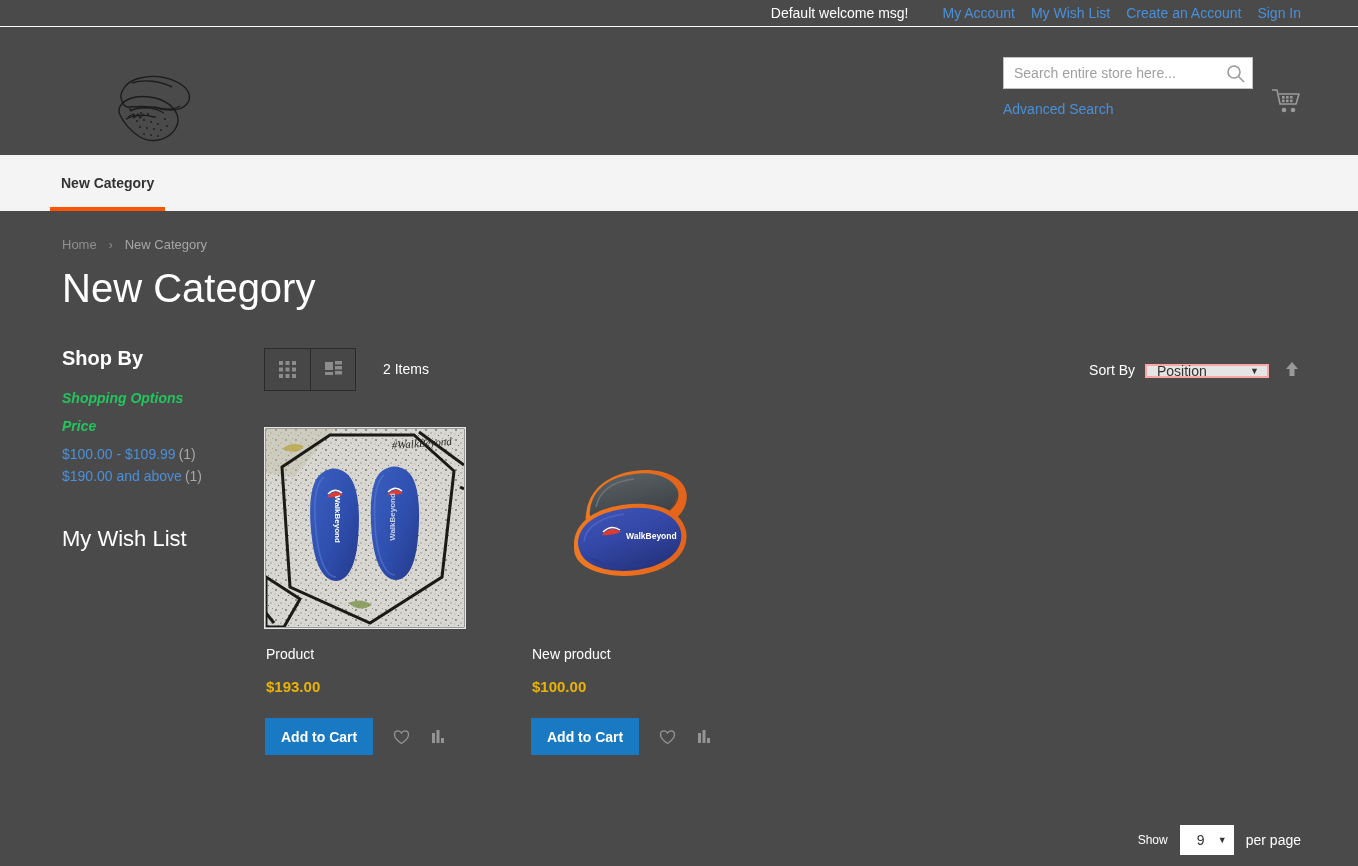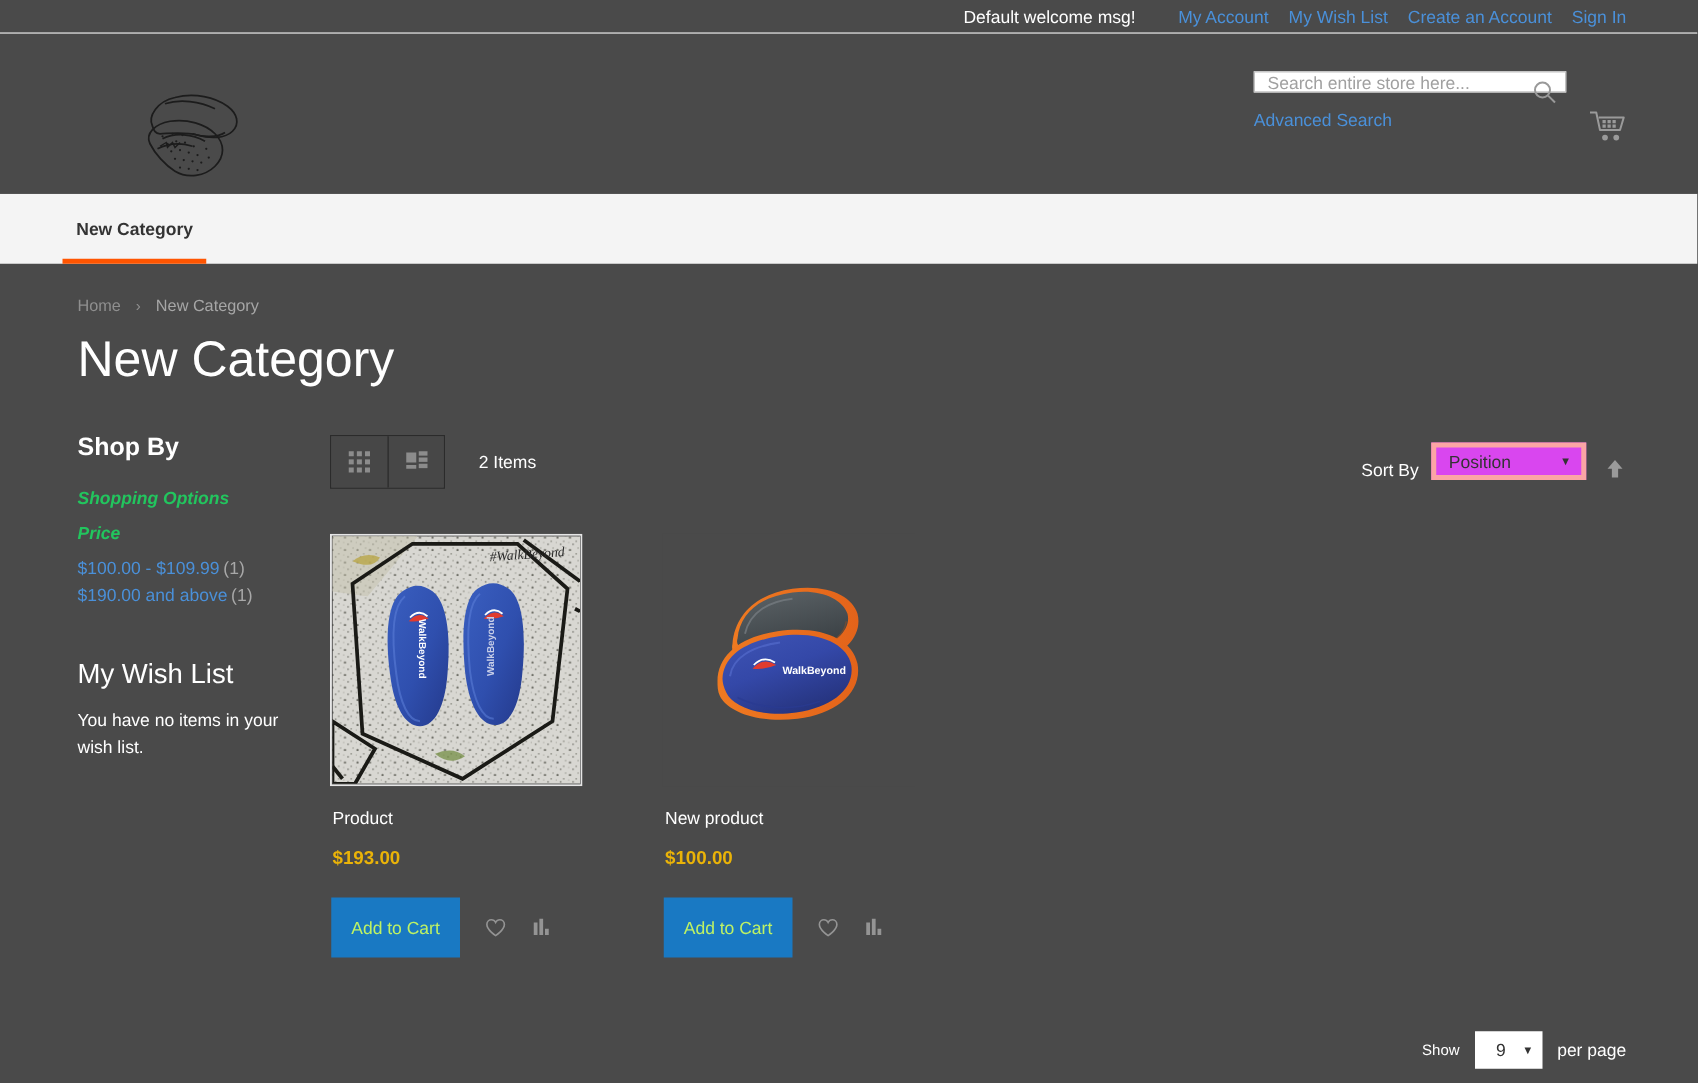--- a/index.html
+++ b/index.html
@@ -55,21 +55,21 @@
   .header-right {
     position: absolute;
     right: 57px;
     top: 30px;
     display: flex;
     align-items: flex-start;
   }
   .search-block { position: relative; }
   .search-input {
     width: 250px;
-    height: 17px;
+    height: 32px;
     border: 1px solid #c2c2c2;
     background: #ffffff;
     font-size: 14px;
     font-family: "Liberation Sans", sans-serif;
     color: #333;
     padding: 0 36px 0 10px;
     outline: none;
   }
   .search-input::placeholder { color: #a0a0a0; }
   .search-btn {
@@ -208,23 +208,23 @@
   }
   .sorter {
     position: absolute;
     right: 0;
     display: flex;
     align-items: flex-end;
   }
   .sorter-label { font-size: 14px; color: #ffffff; margin-right: 10px; }
   .select-box {
     position: relative;
-    background: #d946ef;
-    border: 4px solid #fca5a5;
-    height: 30px;
+    background: #e5e5e5;
+    border: 2px solid #fca5a5;
+    height: 14px;
     width: 124px;
     display: flex;
     align-items: center;
     cursor: pointer;
   }
   .select-box .sel-value {
     font-size: 14px;
     color: #333333;
     padding-left: 10px;
   }
@@ -267,26 +267,26 @@
   }
   .product-actions {
     display: flex;
     align-items: center;
     margin-top: 23px;
     margin-left: 1px;
   }
   .btn-cart {
     background: #1979c3;
     border: none;
-    color: #bef264;
-    font-size: 14px;
-    font-weight: normal;
+    color: #ffffff;
+    font-size: 14px;
+    font-weight: bold;
     font-family: "Liberation Sans", sans-serif;
     padding: 0 16px;
-    height: 48px;
+    height: 37px;
     cursor: pointer;
     line-height: 32px;
   }
   .action-icon {
     margin-left: 20px;
     cursor: pointer;
     display: flex;
     align-items: center;
   }
 
@@ -421,21 +421,20 @@
       <div class="filter-item">
         <a class="filter-link">$100.00 - $109.99</a><span class="filter-count">(1)</span>
       </div>
       <div class="filter-item">
         <a class="filter-link">$190.00 and above</a><span class="filter-count">(1)</span>
       </div>
 
 
       <div class="block-secondary">
         <div class="block-heading">My Wish List</div>
-        <p class="block-empty">You have no items in your wish list.</p>
       </div>
     </div>
 
     <div class="main-col">
 
       <div class="toolbar">
         <div class="modes">
           <div class="mode-btn">
             <svg width="19" height="19" viewBox="0 0 19 19">
               <g fill="#8c8c8c">

